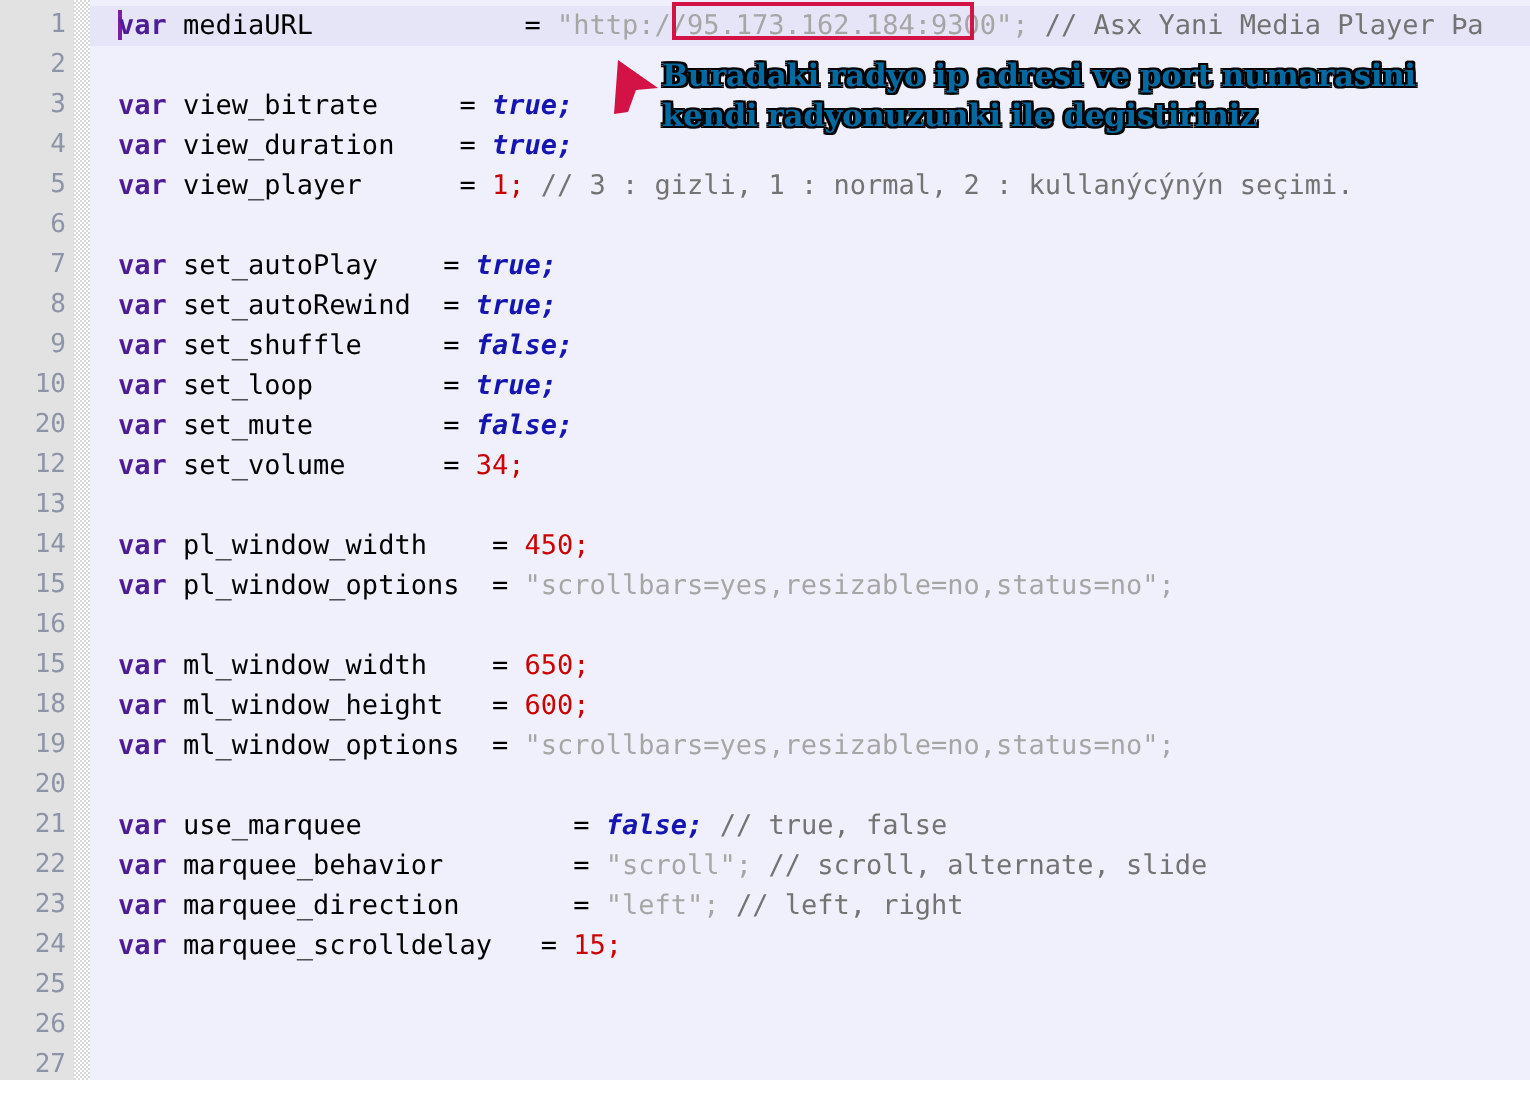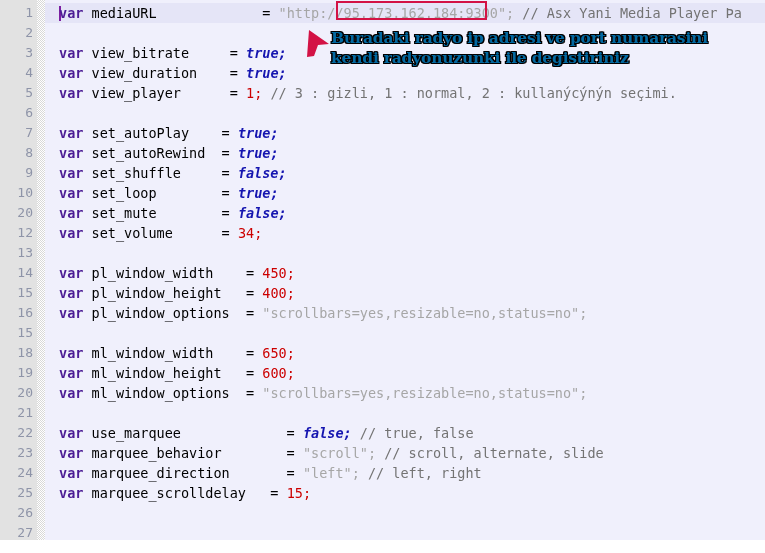--- a/index.html
+++ b/index.html
@@ -194,21 +194,20 @@
       <div class="line"><span class="kw">var</span> <span class="id">view_player</span>      <span class="op">=</span> <span class="num">1;</span> <span class="com">// 3 : gizli, 1 : normal, 2 : kullanýcýnýn seçimi.</span></div>
       <div class="line"> </div>
       <div class="line"><span class="kw">var</span> <span class="id">set_autoPlay</span>    <span class="op">=</span> <span class="bool">true;</span></div>
       <div class="line"><span class="kw">var</span> <span class="id">set_autoRewind</span>  <span class="op">=</span> <span class="bool">true;</span></div>
       <div class="line"><span class="kw">var</span> <span class="id">set_shuffle</span>     <span class="op">=</span> <span class="bool">false;</span></div>
       <div class="line"><span class="kw">var</span> <span class="id">set_loop</span>        <span class="op">=</span> <span class="bool">true;</span></div>
       <div class="line"><span class="kw">var</span> <span class="id">set_mute</span>        <span class="op">=</span> <span class="bool">false;</span></div>
       <div class="line"><span class="kw">var</span> <span class="id">set_volume</span>      <span class="op">=</span> <span class="num">34;</span></div>
       <div class="line"> </div>
       <div class="line"><span class="kw">var</span> <span class="id">pl_window_width</span>    <span class="op">=</span> <span class="num">450;</span></div>
-      <div class="line"><span class="kw">var</span> <span class="id">pl_window_height</span>   <span class="op">=</span> <span class="num">400;</span></div>
       <div class="line"><span class="kw">var</span> <span class="id">pl_window_options</span>  <span class="op">=</span> <span class="str">"scrollbars=yes,resizable=no,status=no";</span></div>
       <div class="line"> </div>
       <div class="line"><span class="kw">var</span> <span class="id">ml_window_width</span>    <span class="op">=</span> <span class="num">650;</span></div>
       <div class="line"><span class="kw">var</span> <span class="id">ml_window_height</span>   <span class="op">=</span> <span class="num">600;</span></div>
       <div class="line"><span class="kw">var</span> <span class="id">ml_window_options</span>  <span class="op">=</span> <span class="str">"scrollbars=yes,resizable=no,status=no";</span></div>
       <div class="line"> </div>
       <div class="line"><span class="kw">var</span> <span class="id">use_marquee</span>             <span class="op">=</span> <span class="bool">false;</span> <span class="com">// true, false</span></div>
       <div class="line"><span class="kw">var</span> <span class="id">marquee_behavior</span>        <span class="op">=</span> <span class="str">"scroll";</span> <span class="com">// scroll, alternate, slide</span></div>
       <div class="line"><span class="kw">var</span> <span class="id">marquee_direction</span>       <span class="op">=</span> <span class="str">"left";</span> <span class="com">// left, right</span></div>
       <div class="line"><span class="kw">var</span> <span class="id">marquee_scrolldelay</span>   <span class="op">=</span> <span class="num">15;</span></div>

